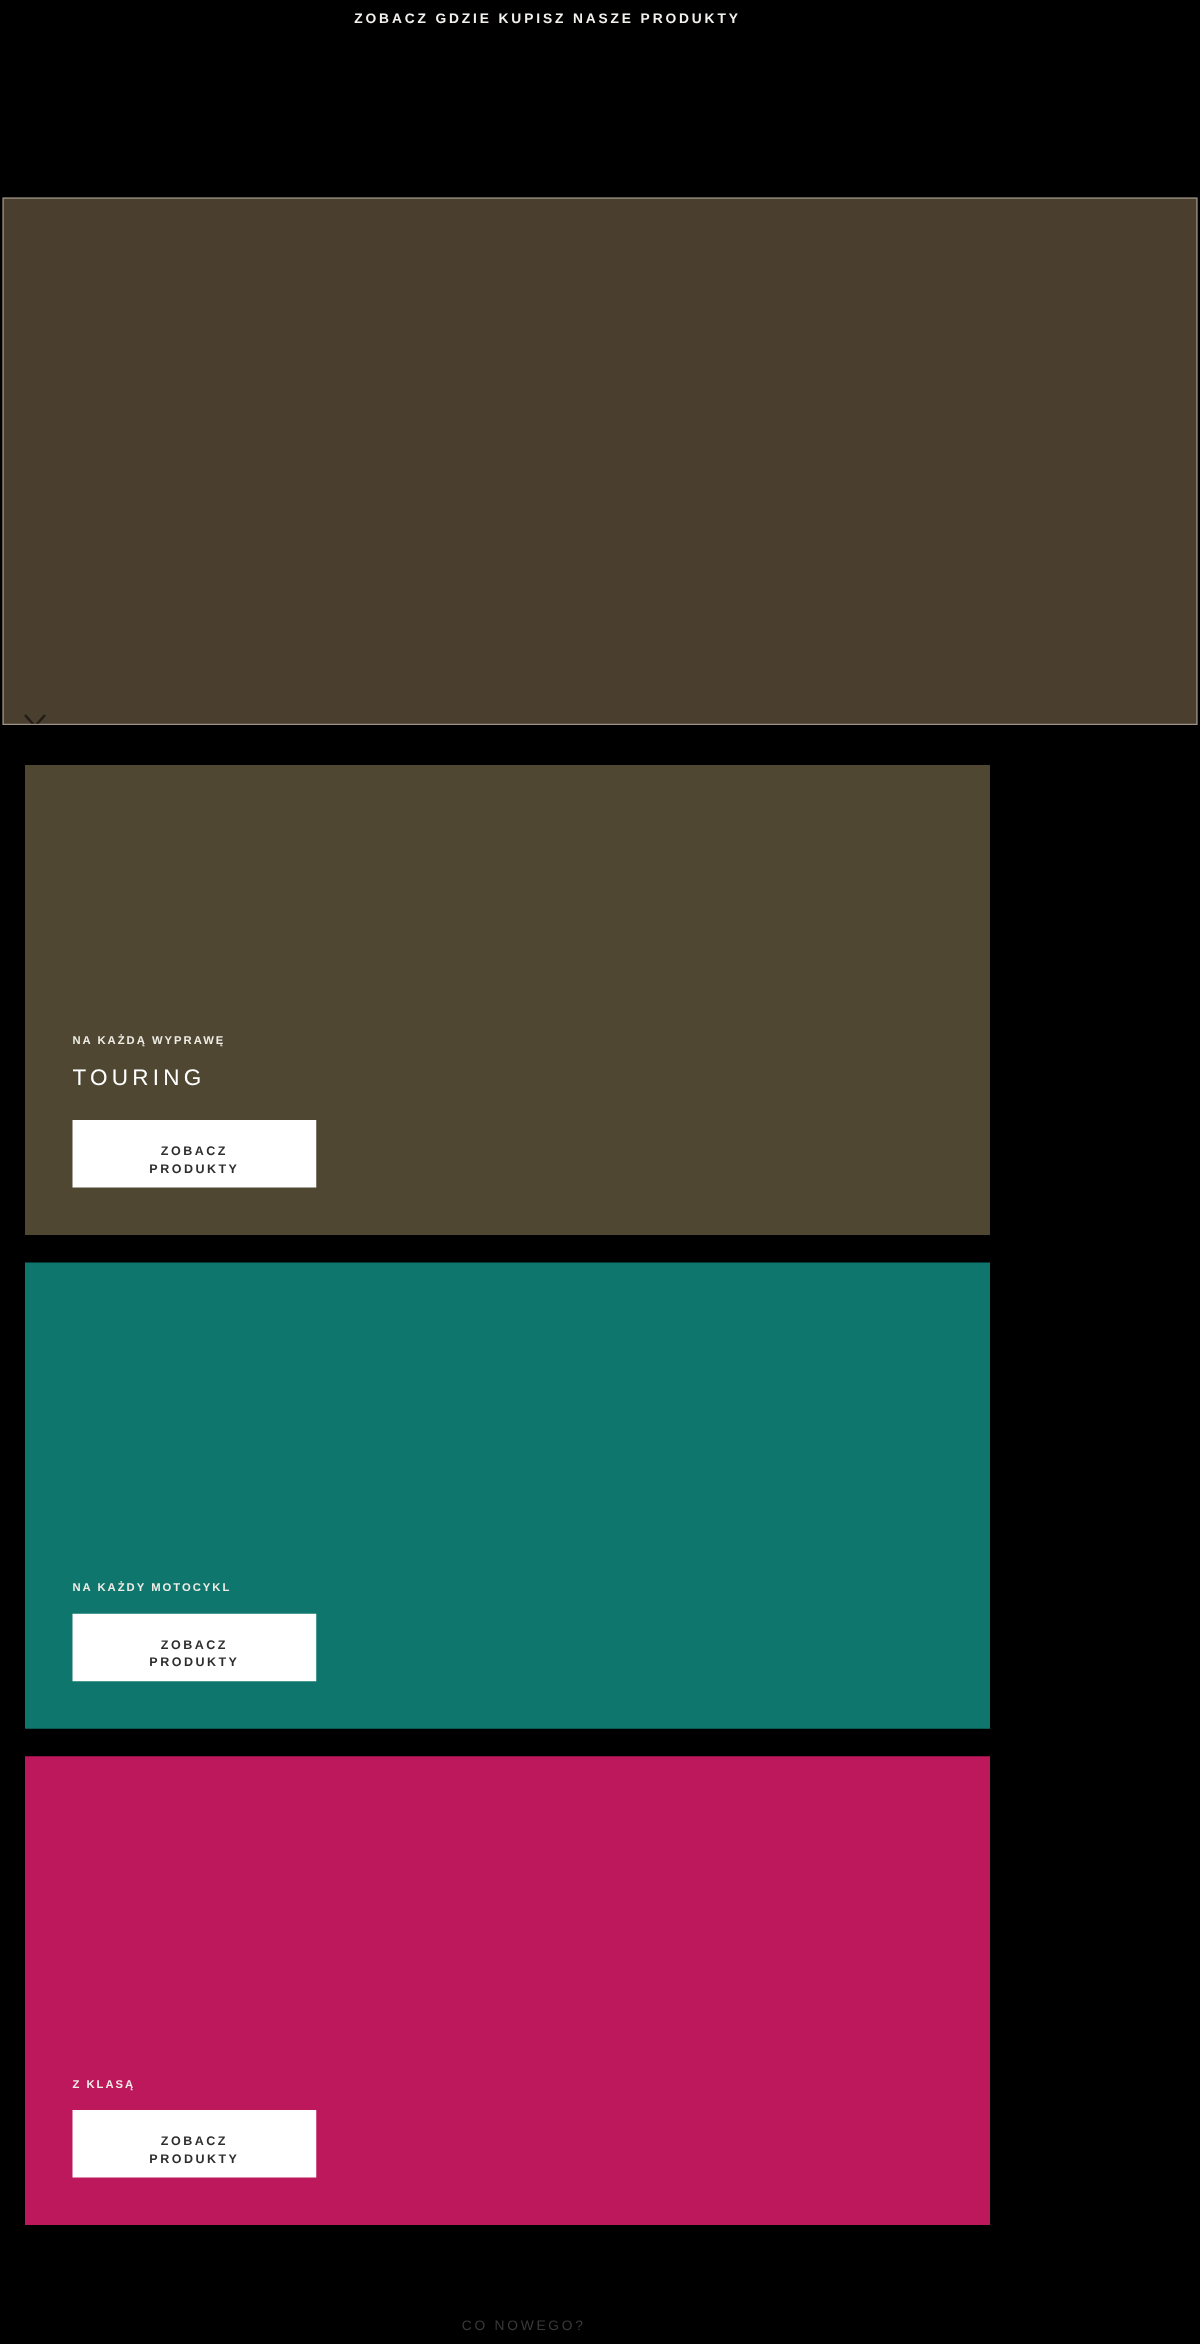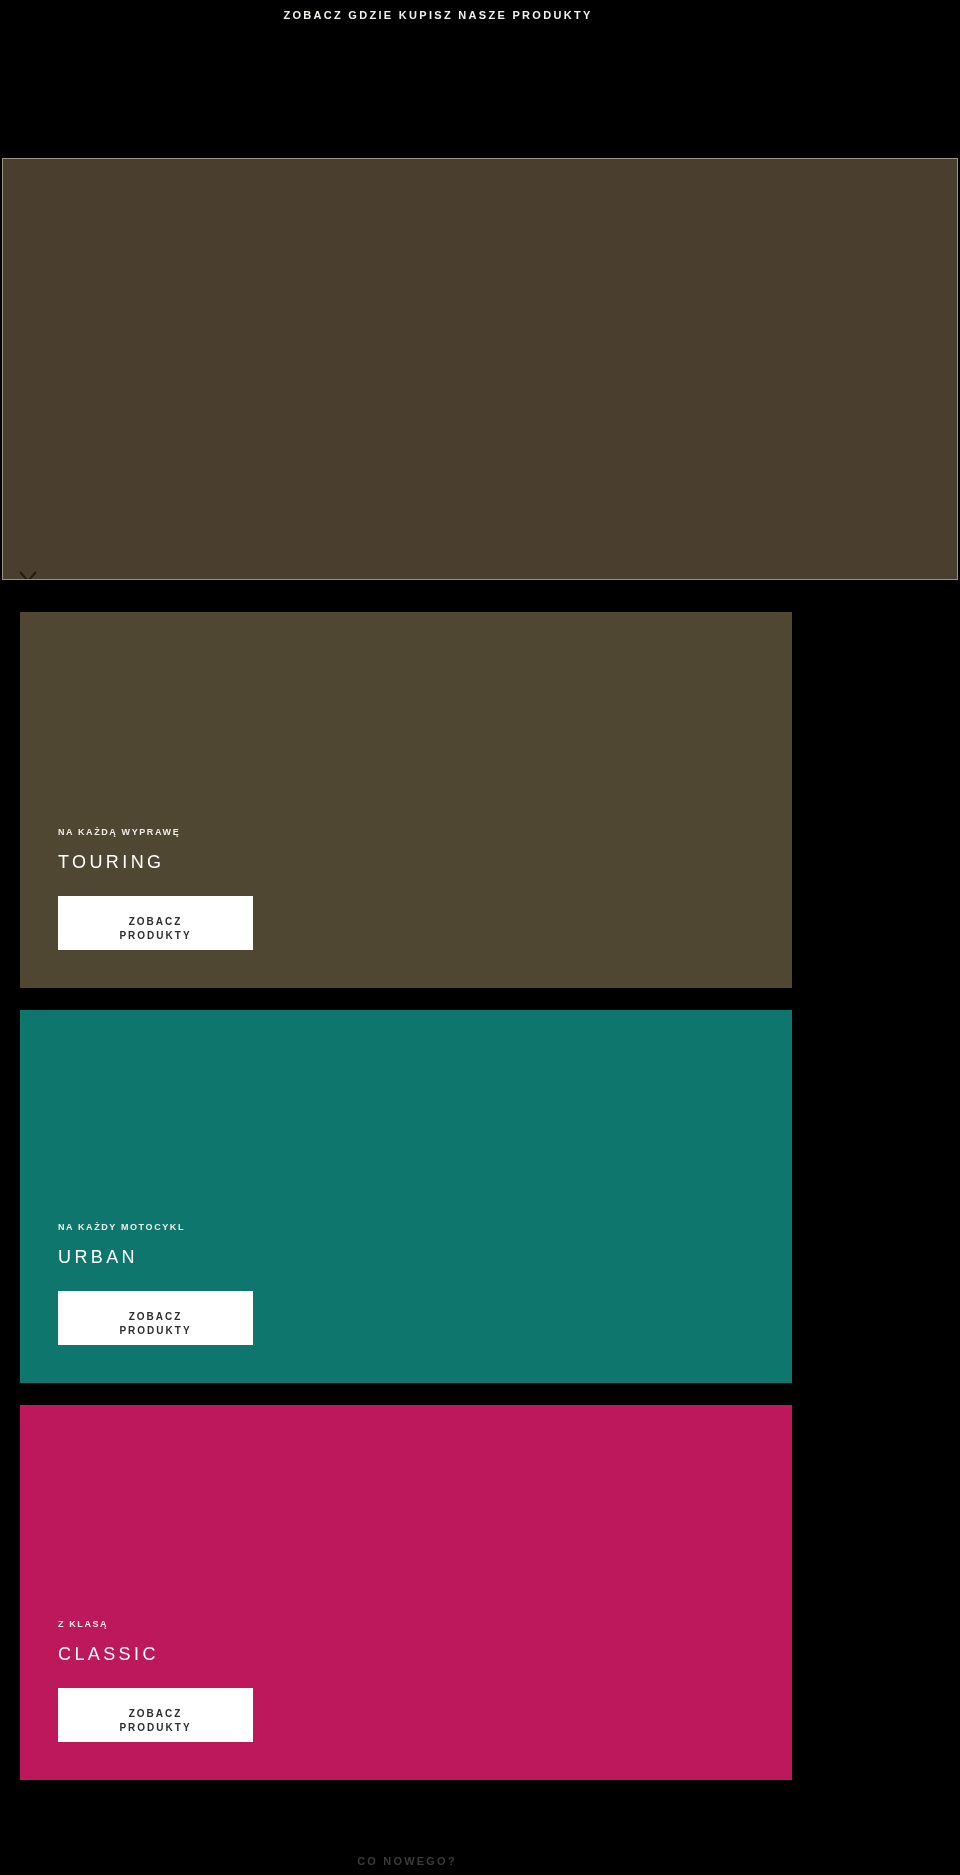--- a/index.html
+++ b/index.html
@@ -122,26 +122,26 @@
     text-align: center;
     padding-top: 12px;
     cursor: pointer;
   }
 
   .card-cta span { display: block; }
 
   
   .footer-teaser {
     position: absolute;
-    left: 4px;
+    left: 16px;
     top: 1855px;
     width: 806px;
     text-align: center;
     font-size: 11px;
-    font-weight: bold;
+    font-weight: normal;
     letter-spacing: 2.2px;
     color: #3a3a3a;
     white-space: nowrap;
   }
 </style>
 </head>
 <body>
 
 <div class="promo-strip">
   <div class="promo-text">ZOBACZ GDZIE KUPISZ NASZE PRODUKTY</div>
@@ -164,32 +164,30 @@
       <button class="card-cta">
         <span>ZOBACZ</span>
         <span>PRODUKTY</span>
       </button>
     </div>
   </div>
 
   <div class="card card-urban">
     <div class="card-body">
       <div class="card-eyebrow">NA KAŻDY MOTOCYKL</div>
-      <div class="card-title">URBAN</div>
       <button class="card-cta">
         <span>ZOBACZ</span>
         <span>PRODUKTY</span>
       </button>
     </div>
   </div>
 
   <div class="card card-classic">
     <div class="card-body">
       <div class="card-eyebrow">Z KLASĄ</div>
-      <div class="card-title">CLASSIC</div>
       <button class="card-cta">
         <span>ZOBACZ</span>
         <span>PRODUKTY</span>
       </button>
     </div>
   </div>
 
 </div>
 
 <div class="footer-teaser">CO NOWEGO?</div>

